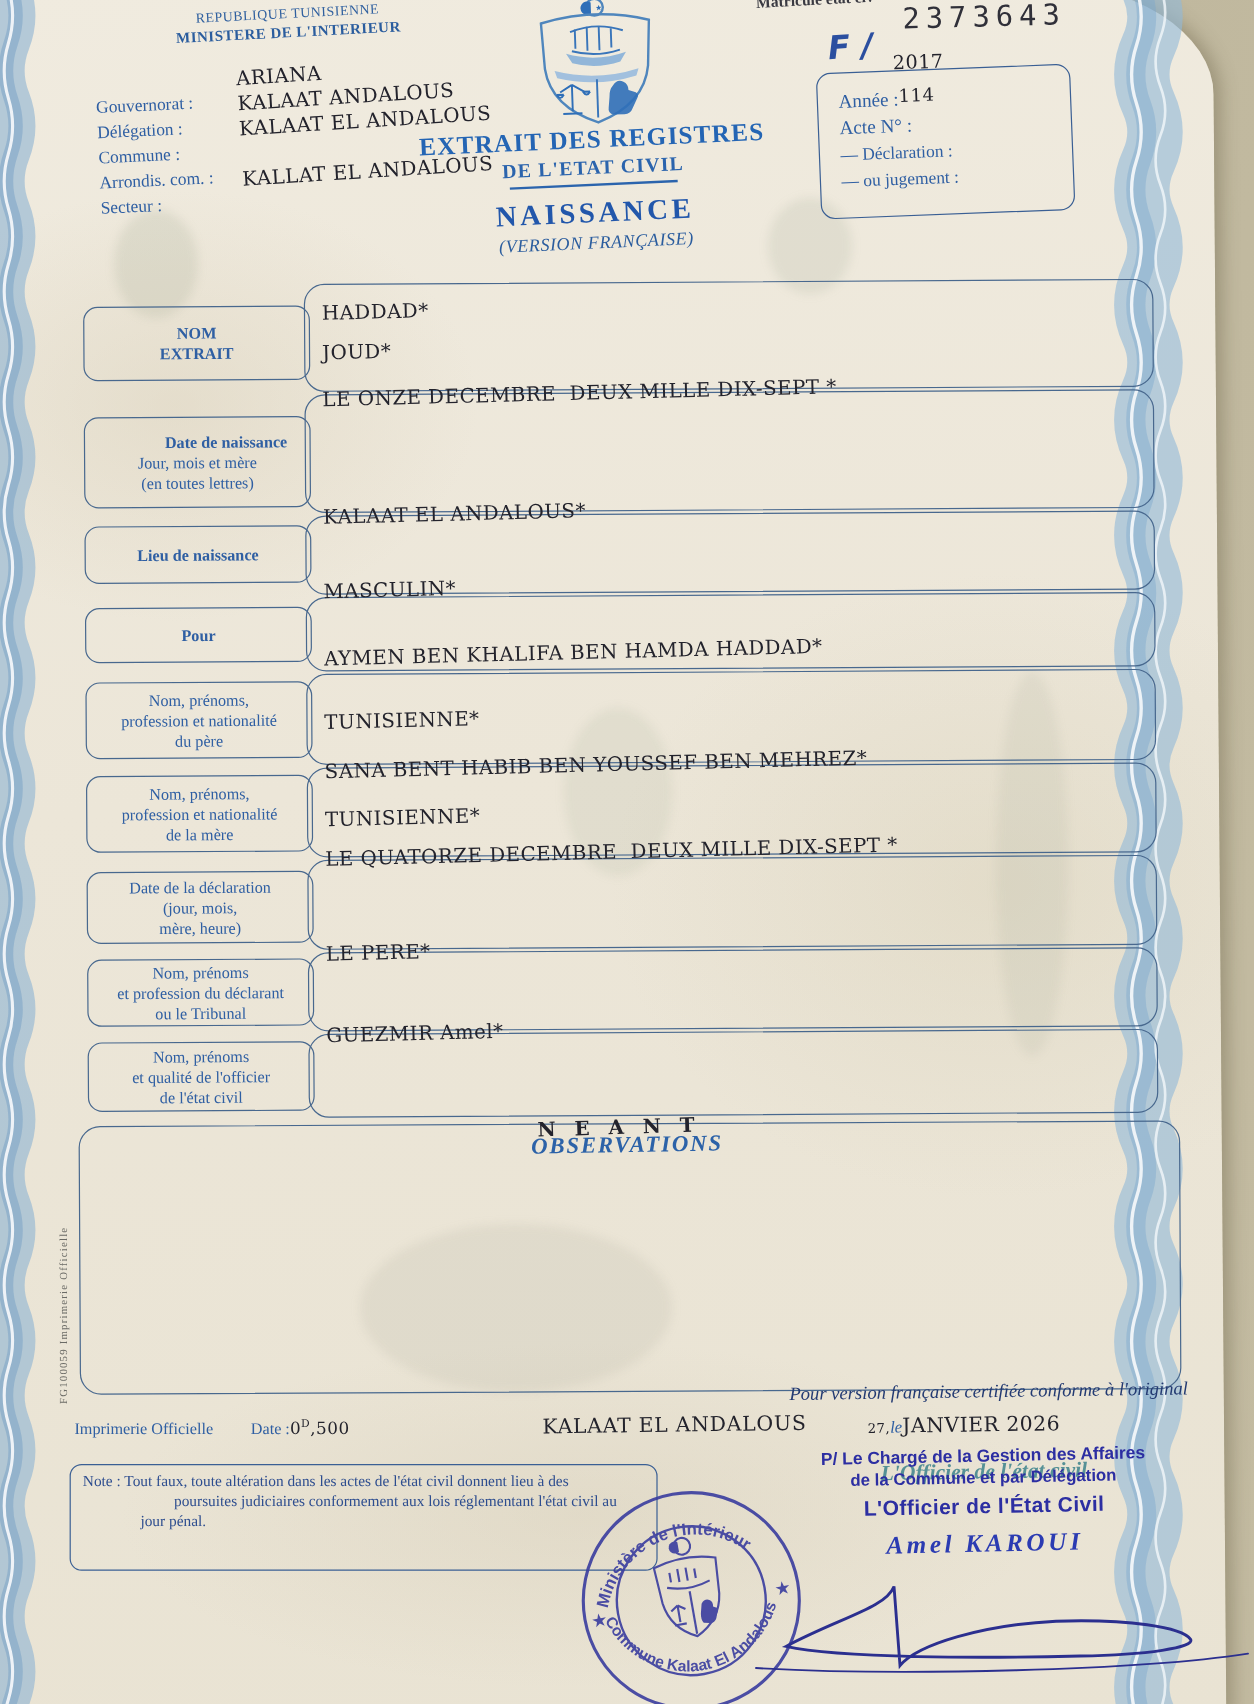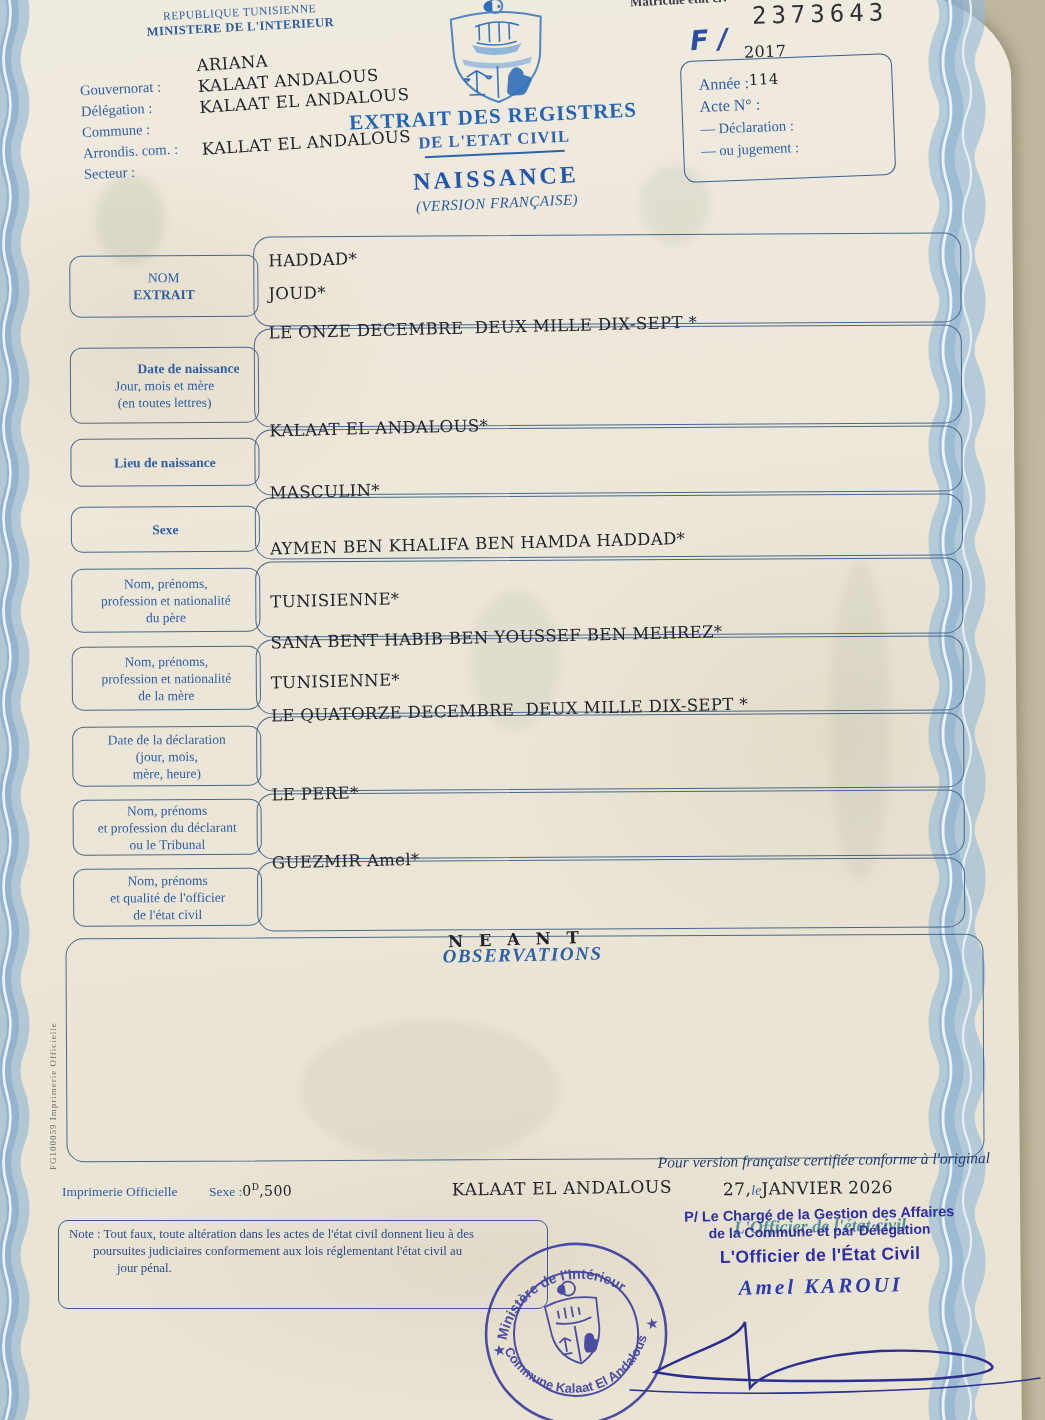--- a/index.html
+++ b/index.html
@@ -121,42 +121,42 @@
     <div>— Déclaration :</div>
     <div>— ou jugement :</div>
   </div>
 
   <div class="abs" id="table-rows" style="left:0;top:0;width:1045px;height:1420px;transform:rotate(-0.35deg);">
       <div class="value-box" style="top: 235px; height: 88px;">
         <div class="typed val-line" style="top: 14px;">HADDAD*</div>
         <div class="typed val-line" style="top: 47px;">JOUD*</div>
       </div>
       <div class="label-box" style="top: 253px; height: 60px;">
-        <div style="font-weight: normal;">NOM</div>
+        <div style="font-weight: bold;">NOM</div>
         <div style="font-weight: bold;">EXTRAIT</div>
       </div>
       <div class="value-box" style="top: 327px; height: 97px;">
         <div class="typed val-line" style="top: -6px;">LE ONZE DECEMBRE  DEUX MILLE DIX-SEPT *</div>
       </div>
       <div class="label-box" style="top: 345px; height: 74px;">
         <div style="font-weight: bold; margin-left: 48px;">Date de naissance</div>
         <div>Jour, mois et mère</div>
         <div>(en toutes lettres)</div>
       </div>
       <div class="value-box" style="top: 428px; height: 64px;">
         <div class="typed val-line" style="top: -9px;">KALAAT EL ANDALOUS*</div>
       </div>
       <div class="label-box" style="top: 436px; height: 46px;">
         <div style="font-weight: bold;">Lieu de naissance</div>
       </div>
       <div class="value-box" style="top: 496px; height: 60px;">
         <div class="typed val-line" style="top: -15px;">MASCULIN*</div>
       </div>
       <div class="label-box" style="top: 504px; height: 44px;">
-        <div style="font-weight: bold;">Sexe</div>
+        <div style="font-weight: bold;">Pour</div>
       </div>
       <div class="value-box" style="top: 560px; height: 74px;">
         <div class="typed val-line" style="top: -23px;">AYMEN BEN KHALIFA BEN HAMDA HADDAD*</div>
         <div class="typed val-line" style="top: 30px;">TUNISIENNE*</div>
       </div>
       <div class="label-box" style="top: 566px; height: 62px;">
         <div>Nom, prénoms,</div>
         <div>profession et nationalité</div>
         <div>du père</div>
       </div>
@@ -198,32 +198,32 @@
   <div class="abs" style="left:66px;top:936px;width:916px;height:222px;border:1.7px solid #48688e;border-radius:18px;transform:rotate(-0.3deg);"></div>
   <div class="abs" style="left:0;top:944px;width:1045px;text-align:center;font-size:19px;font-weight:bold;font-style:italic;color:#2c62a8;letter-spacing:1.5px;transform:rotate(-1deg);">OBSERVATIONS</div>
   <div class="abs typed" style="left:448px;top:930px;font-size:16.5px;font-weight:bold;letter-spacing:5px;transform:rotate(-1.8deg);z-index:5;">N E A N T</div>
 
   <div class="abs" style="left:48px;top:1000px;font-size:9px;color:#6b6b66;writing-mode:vertical-rl;transform:rotate(180deg);letter-spacing:1px;height:170px;">FG100059   Imprimerie Officielle</div>
 
   <div class="abs" style="left:560px;top:1152px;width:430px;text-align:right;font-size:15.5px;font-style:italic;color:#233a72;transform:rotate(-0.8deg);">Pour version française certifiée conforme à l'original</div>
 
   <div class="abs" style="left:62px;top:1182px;font-size:13.5px;color:#2f5fa3;">
     <span>Imprimerie Officielle</span>
-    <span style="margin-left:28px;">Sexe :</span><span class="typed" style="font-size:14px;"><span>0</span><sup>D</sup><span>,500</span></span>
+    <span style="margin-left:28px;">Date :</span><span class="typed" style="font-size:14px;"><span>0</span><sup>D</sup><span>,500</span></span>
   </div>
 
   <div class="abs typed" style="left:452px;top:1178px;font-size:17px;letter-spacing:.6px;transform:rotate(-0.8deg);">KALAAT EL ANDALOUS</div>
   <div class="abs" style="left:723px;top:1178px;transform:rotate(-0.8deg);">
-    <span class="typed" style="font-size:17px;">27,</span><span style="font-size:14px;font-style:italic;color:#2f5fa3;">le</span><span class="typed" style="font-size:17px;">JANVIER 2026</span>
+    <span class="typed" style="font-size:11px;">27,</span><span style="font-size:14px;font-style:italic;color:#2f5fa3;">le</span><span class="typed" style="font-size:17px;">JANVIER 2026</span>
   </div>
 
   <div id="note-box">
     <span style="font-weight:normal;">Note :</span>
     <span>Tout faux, toute altération dans les actes de l'état civil donnent lieu à des</span><br>
-    <span style="margin-left:24px;">poursuites judiciaires conformement aux lois réglementant l'état civil au</span><br>
+    <span style="margin-left:76px;">poursuites judiciaires conformement aux lois réglementant l'état civil au</span><br>
     <span style="margin-left:48px;">jour pénal.</span>
   </div>
 
   <div class="abs" style="left:660px;top:1216px;width:320px;text-align:center;font-size:18px;font-style:italic;font-weight:bold;color:rgba(36,118,130,.75);transform:rotate(-1deg);">L'Officier de l'état civil</div>
 
   <div class="abs" style="left:655px;top:1206px;width:330px;transform:rotate(-1.2deg);z-index:6;">
     <div class="stampline" style="font-size:14.5px;">P/ Le Chargé de la Gestion des Affaires</div>
     <div class="stampline" style="font-size:14px;margin-top:1px;">de la Commune et par Délégation</div>
     <div class="stampline" style="font-size:17.5px;margin-top:6px;letter-spacing:.4px;">L'Officier de l'État Civil</div>
     <div style="text-align:center;font-size:21px;font-weight:bold;font-style:italic;color:#2b3bb2;letter-spacing:3px;margin-top:8px;">Amel KAROUI</div>

